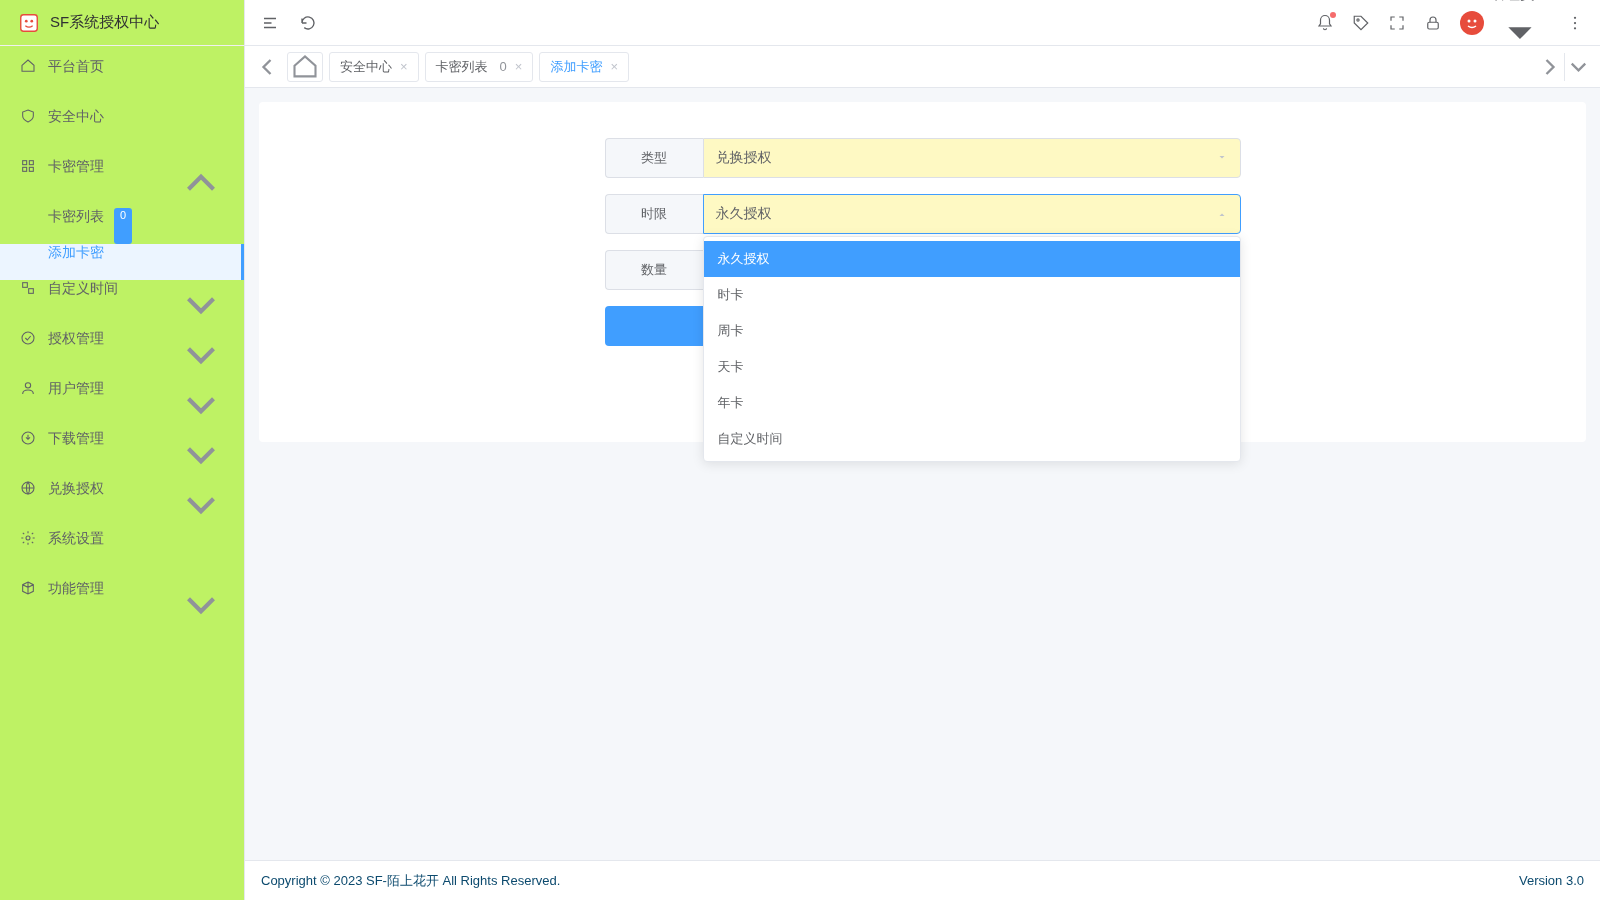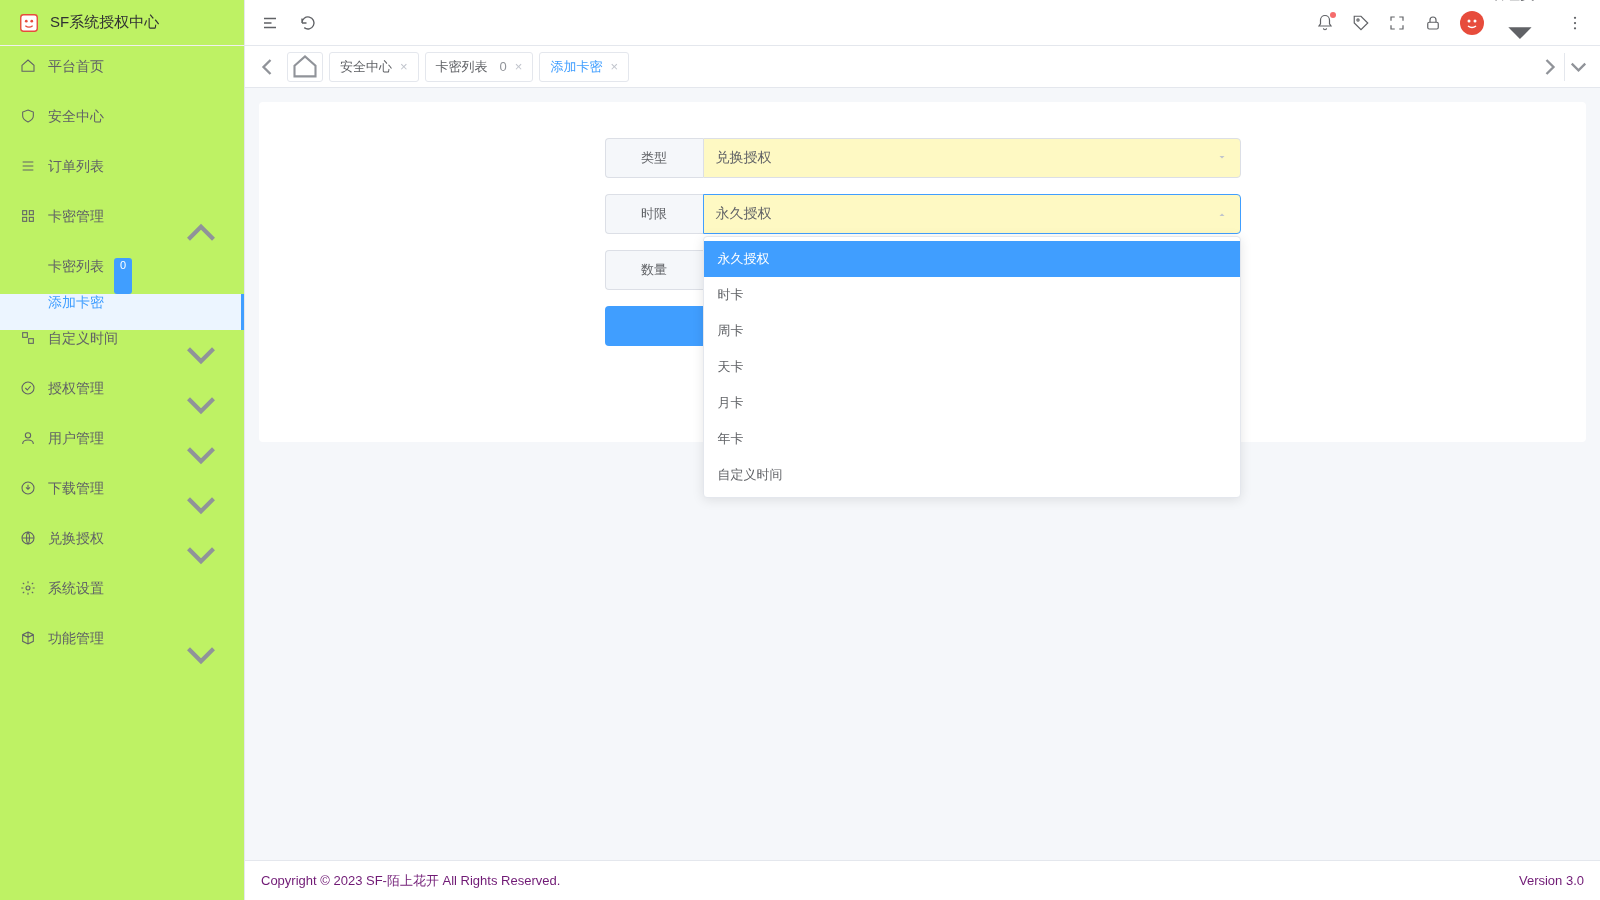--- a/index.html
+++ b/index.html
@@ -40,21 +40,21 @@
 .form-row { display: flex; margin-bottom: 16px; position: relative; }
 .form-label { width: 98px; height: 40px; border: 1px solid #dcdfe6; border-right: none; border-radius: 4px 0 0 4px; background: #f5f7fa; display: flex; align-items: center; justify-content: center; color: #606266; font-size: 13px; }
 .form-control { flex: 1; height: 40px; border: 1px solid #dcdfe6; border-radius: 0 4px 4px 0; background: #fef9c3; display: flex; align-items: center; padding: 0 12px; cursor: pointer; position: relative; color: #606266; }
 .form-control.focused { border-color: #409eff; }
 .form-control .caret { position: absolute; right: 12px; color: #c0c4cc; }
 .form-control .caret.up { transform: rotate(180deg); }
 .submit-btn { width: 636px; height: 40px; background: #409eff; color: #fff; border: none; border-radius: 4px; font-size: 14px; cursor: pointer; margin: 0 auto; display: block; }
 .dropdown { position: absolute; left: 98px; top: 42px; right: 0; background: #fff; border: 1px solid #e4e7ed; border-radius: 4px; box-shadow: 0 2px 12px rgba(0,0,0,.1); z-index: 100; padding: 4px 0; }
 .dropdown-item { padding: 9px 14px; cursor: pointer; font-size: 13px; }
 .dropdown-item.selected { background: #409eff; color: #fff; }
-.footer { height: 40px; background: #fff; display: flex; align-items: center; padding: 0 16px; border-top: 1px solid #e4e7ed; color: #701a75; font-size: 13px; }
+.footer { height: 40px; background: #fff; display: flex; align-items: center; padding: 0 16px; border-top: 1px solid #e4e7ed; color: #0c4a6e; font-size: 13px; }
 .footer .f-left { flex: 1; }
 svg { width: 100%; height: 100%; }
 </style>
 </head>
 <body>
 
 <div class="app">
   <aside class="sidebar">
     <div class="logo-row">
       <span class="logo-icon">
@@ -80,28 +80,20 @@
         <span class="mi-icon">
             <svg viewBox="0 0 24 24" fill="none" stroke="currentColor" stroke-width="1.6">
               <path d="M12 3 L20 6 V12 C20 17 12 21 12 21 C12 21 4 17 4 12 V6 Z"></path>
             </svg>
           </span>
         <span class="mi-label">安全中心</span>
       </div>
       <div class="menu-item">
         <span class="mi-icon">
             <svg viewBox="0 0 24 24" fill="none" stroke="currentColor" stroke-width="1.6">
-              <path d="M4 6h16M4 12h16M4 18h16"></path>
-            </svg>
-          </span>
-        <span class="mi-label">订单列表</span>
-      </div>
-      <div class="menu-item">
-        <span class="mi-icon">
-            <svg viewBox="0 0 24 24" fill="none" stroke="currentColor" stroke-width="1.6">
               <rect x="4" y="4" width="6" height="6"></rect>
               <rect x="14" y="4" width="6" height="6"></rect>
               <rect x="4" y="14" width="6" height="6"></rect>
               <rect x="14" y="14" width="6" height="6"></rect>
             </svg>
           </span>
         <span class="mi-label">卡密管理</span>
         <span class="mi-arrow"><svg width="12" height="12" viewBox="0 0 24 24" fill="none" stroke="currentColor" stroke-width="2">
               <path d="M6 15l6-6 6 6"></path>
             </svg></span>
@@ -315,21 +307,20 @@
               <span>永久授权</span>
               <span class="caret up"><svg width="12" height="12" viewBox="0 0 24 24" fill="currentColor">
                     <path d="M7 10l5 5 5-5z"></path>
                   </svg></span>
             </div>
             <div class="dropdown">
               <div class="dropdown-item selected">永久授权</div>
               <div class="dropdown-item">时卡</div>
               <div class="dropdown-item">周卡</div>
               <div class="dropdown-item">天卡</div>
-              <div class="dropdown-item">月卡</div>
               <div class="dropdown-item">年卡</div>
               <div class="dropdown-item">自定义时间</div>
             </div>
           </div>
 
           <div class="form-row">
             <div class="form-label">数量</div>
             <div class="form-control"></div>
           </div>
 

